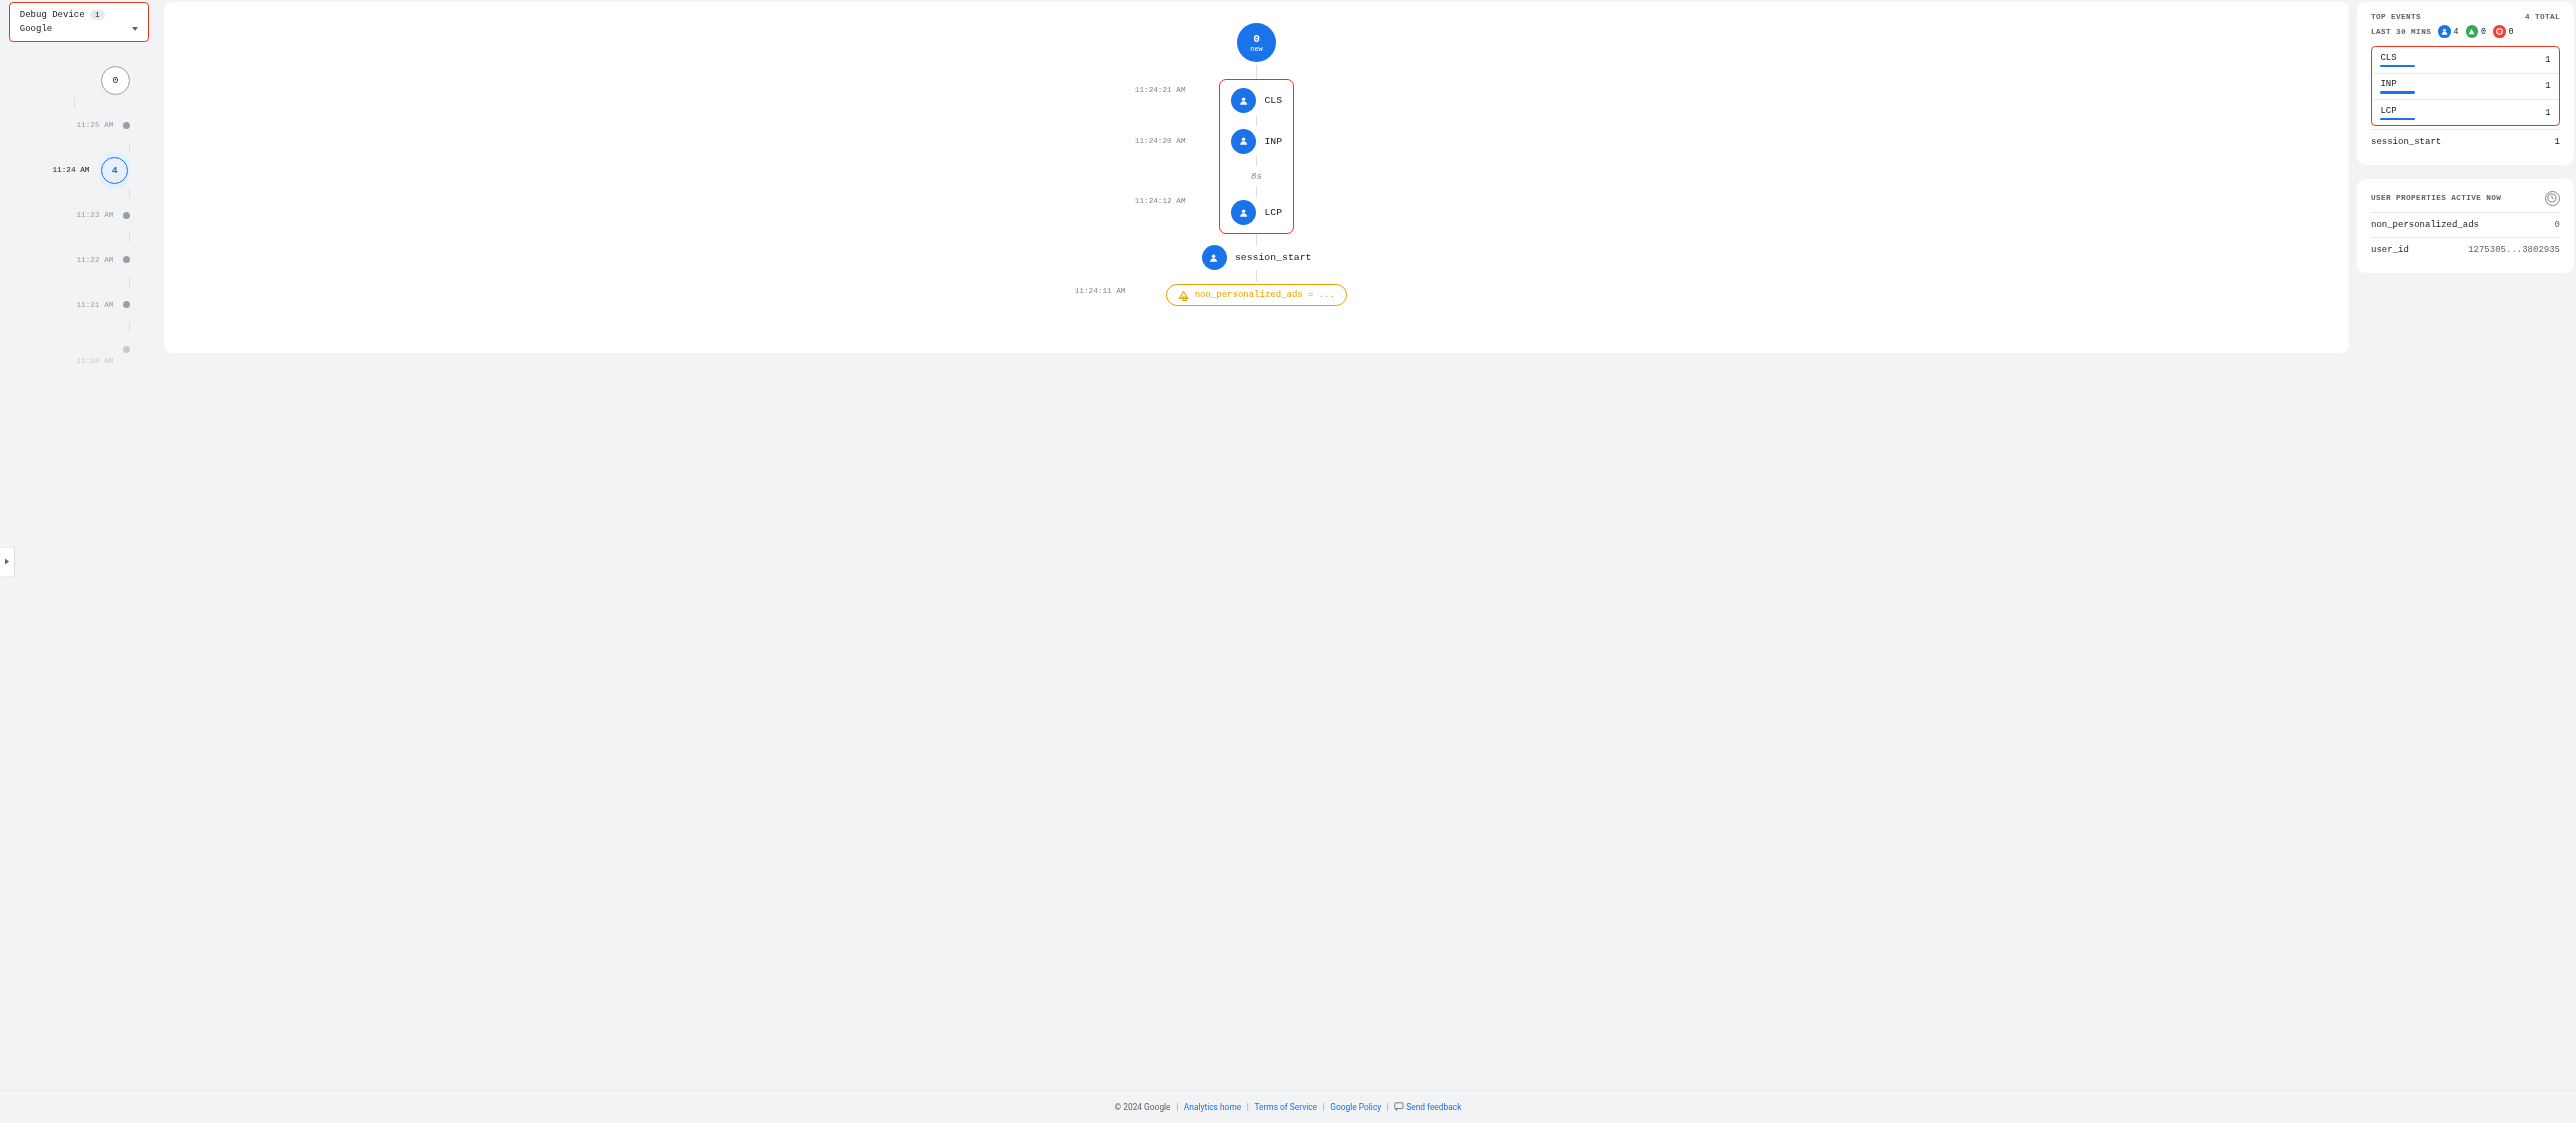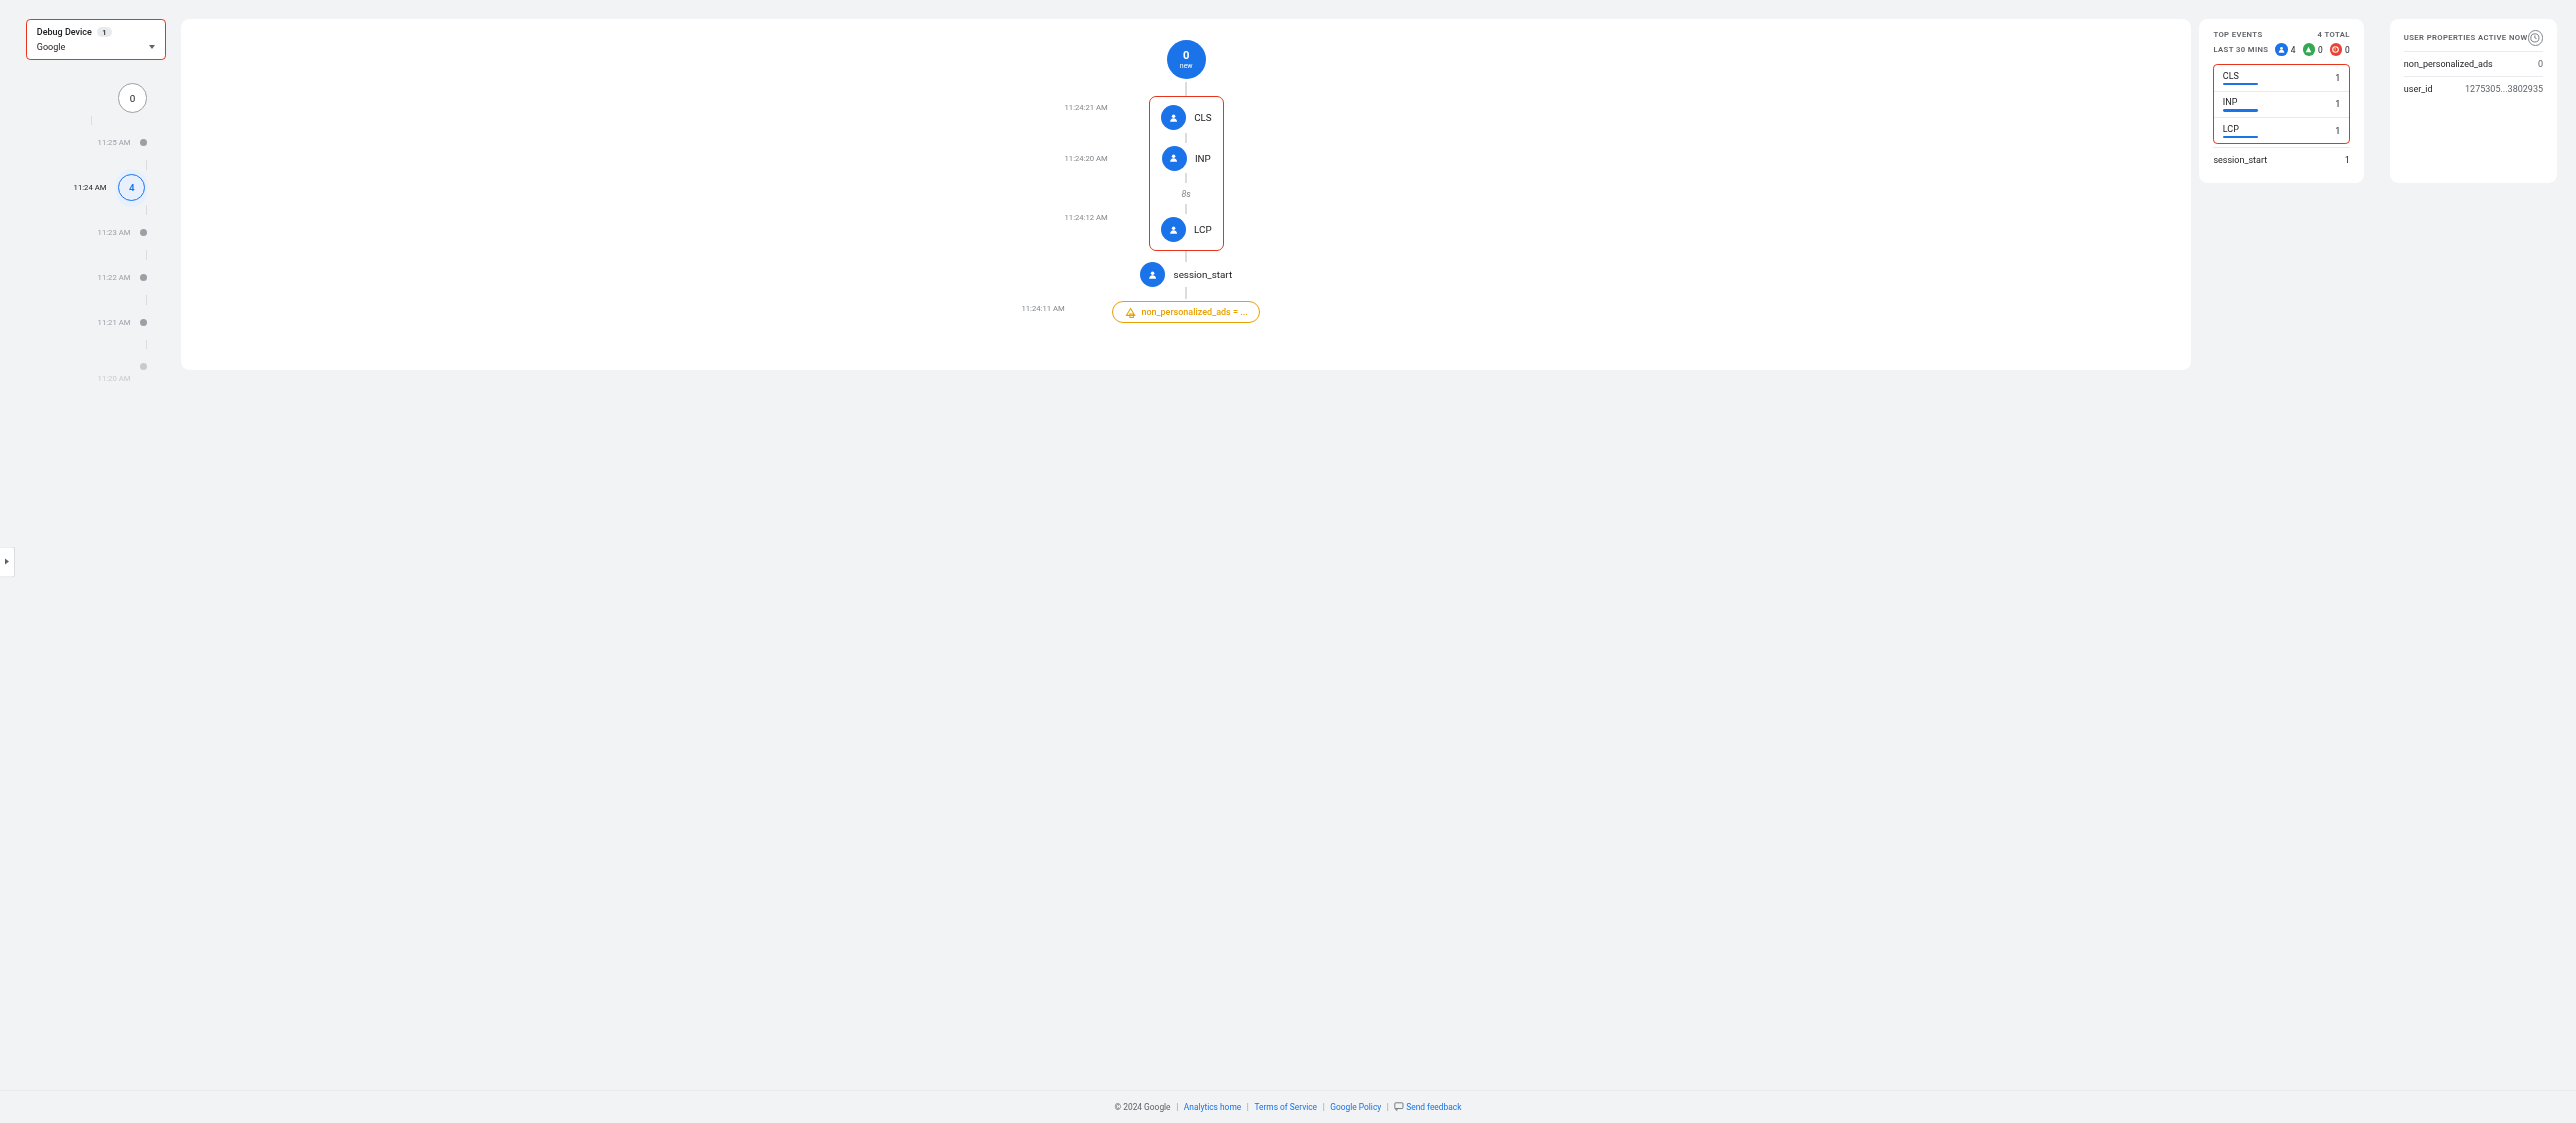--- a/index.html
+++ b/index.html
@@ -9,23 +9,24 @@
       min-height: 100vh;
       display: flex;
       flex-direction: column;
       font-size: 9px;
       color: #202124;
     }
 
     .main-content {
       display: flex;
       flex: 1;
-      padding: 19px;
+      padding: 2px;
       gap: 8.4px;
       align-items: flex-start;
+      font-family: Liberation Mono, monospace;
     }
 
     
     .left-panel {
       display: flex;
       flex-direction: column;
       align-items: center;
       min-width: 154px;
     }
 
@@ -247,22 +248,22 @@
 
     .user-property-icon {
       display: flex;
       gap: 1.4px;
       align-items: center;
     }
 
     
     .right-panel {
       display: flex;
-      flex-direction: row;
-      gap: 26px;
+      flex-direction: column;
+      gap: 14px;
       min-width: 217px;
     }
 
     .panel-card {
       background: #fff;
       border-radius: 8.4px;
       padding: 11.2px 14px;
     }
 
     .panel-header {

